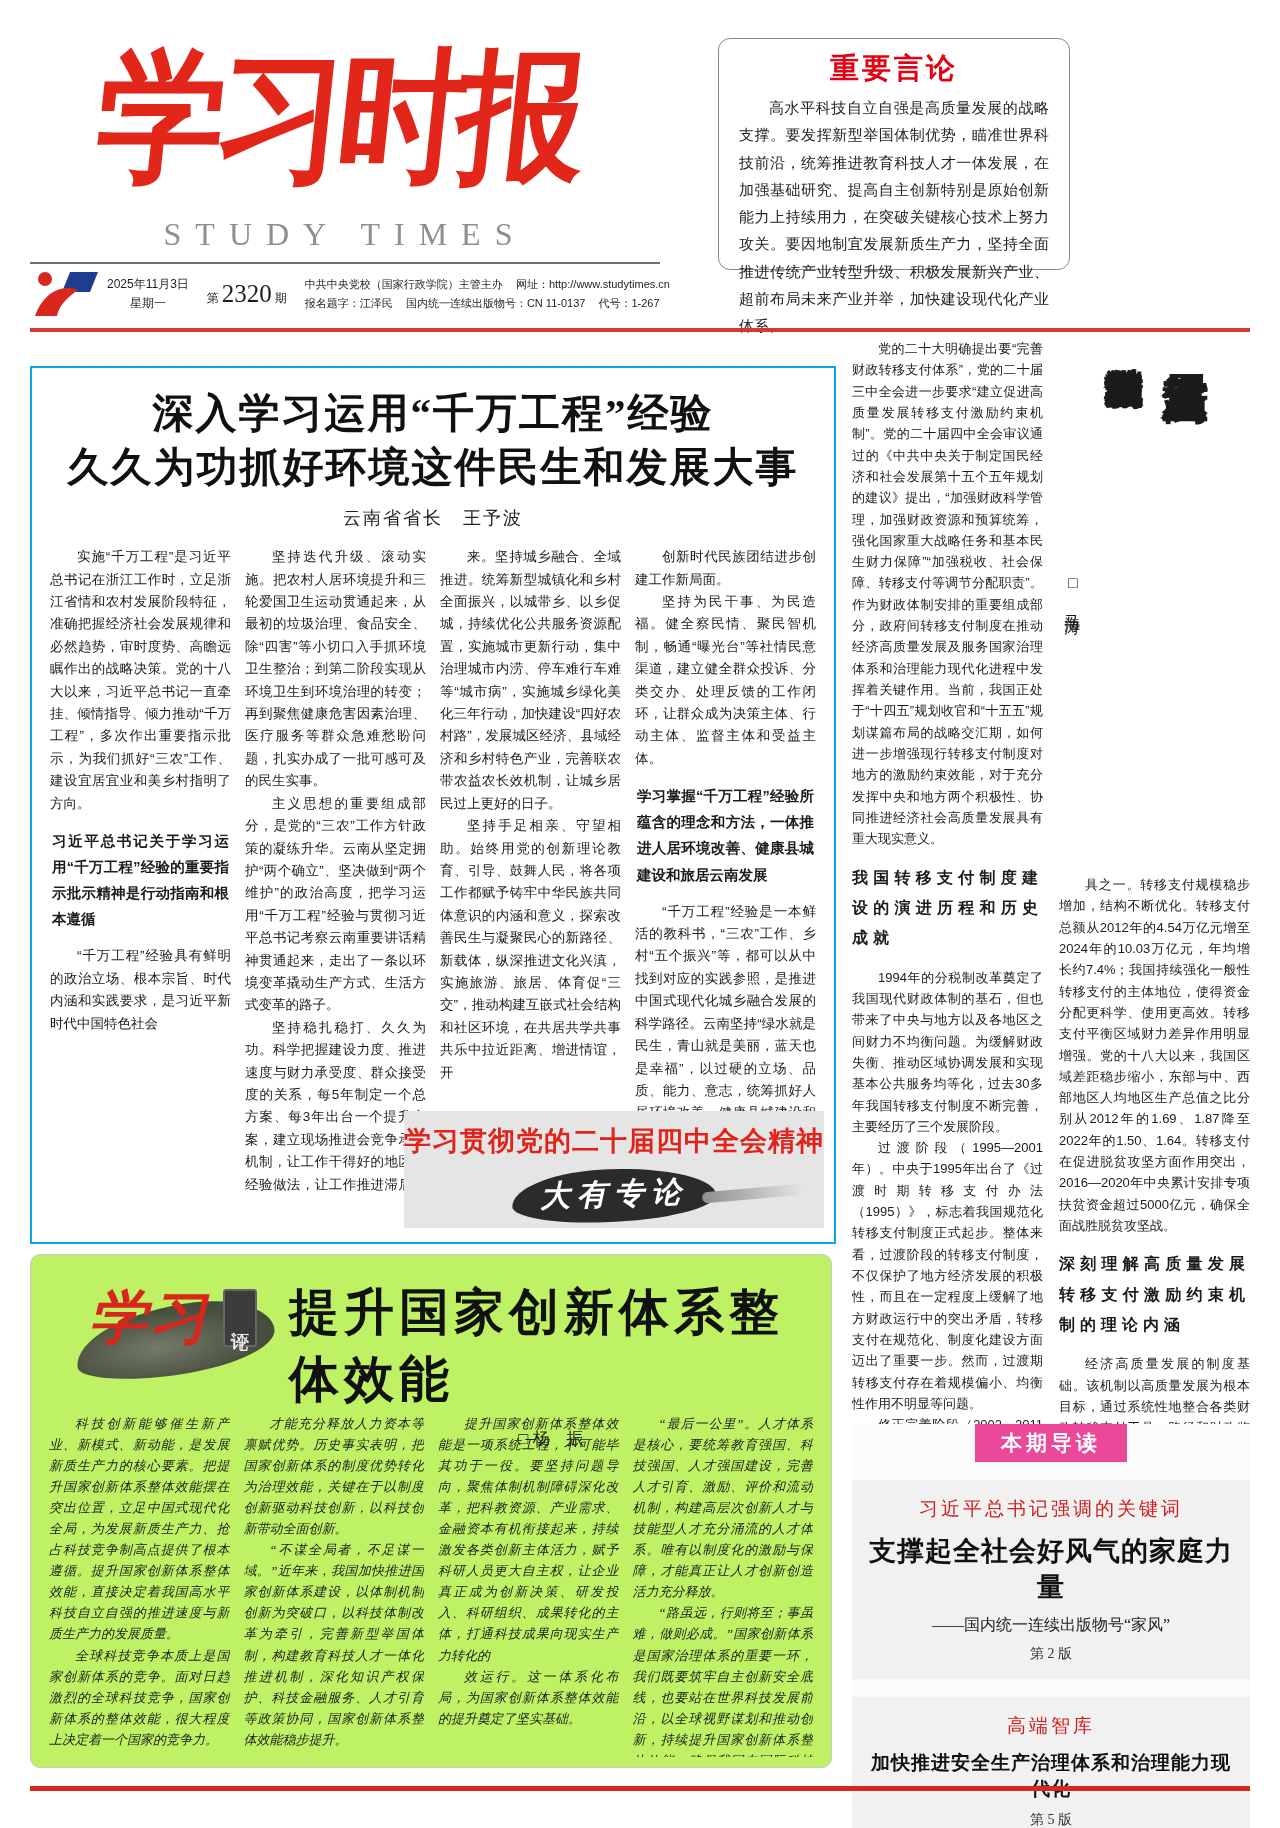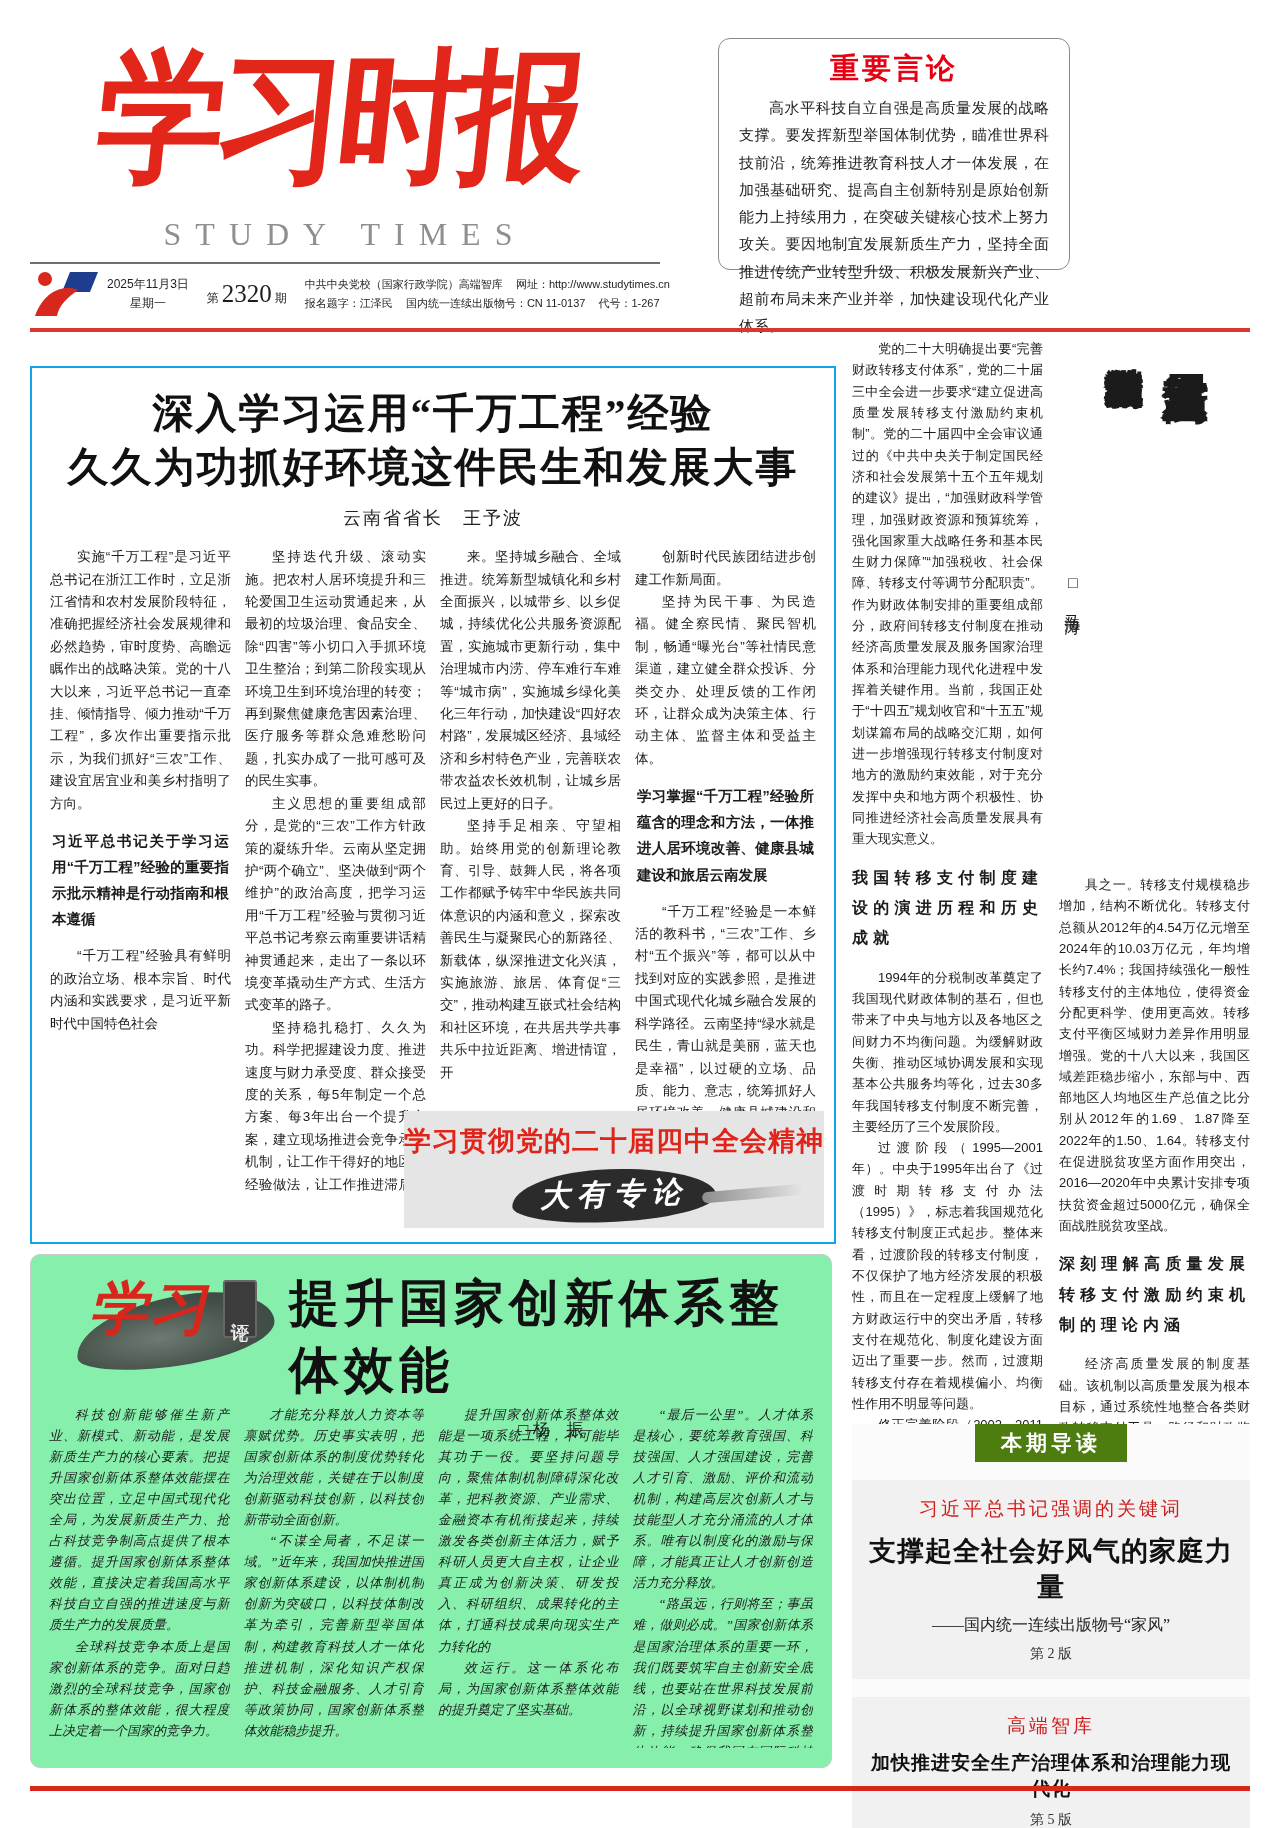--- a/index.html
+++ b/index.html
@@ -65,21 +65,21 @@
   .t-col p{margin:0;text-indent:2em;}
   .t-sub{font-family:"Liberation Serif",serif;font-weight:bold;font-size:16px;letter-spacing:5px;
          line-height:1.9;margin:13px 0;text-indent:0;}
   .v-title{writing-mode:vertical-rl;height:522px;margin-bottom:14px;}
   .v-t1{font-family:"Liberation Serif",serif;font-weight:bold;font-size:46px;line-height:1.12;margin:0;}
   .v-t2{font-family:"Liberation Serif",serif;font-weight:bold;font-size:39px;line-height:1.15;margin:0;margin-right:14px;}
   .v-byline{font-size:16px;letter-spacing:3px;margin-right:16px;padding-top:236px;}
 
   
   .review{position:absolute;left:30px;top:1254px;width:802px;height:514px;border:1px solid #c9c9c9;
-          border-radius:10px;box-sizing:border-box;padding:15px 18px 0;background:#86efac;}
+          border-radius:10px;box-sizing:border-box;padding:24px 18px 0;background:#bef264;}
   .r-head{position:relative;height:120px;}
   .r-logo{position:absolute;left:26px;top:4px;width:214px;height:104px;}
   .r-logo-brush{position:absolute;left:0;top:22px;width:200px;height:70px;
                 background:radial-gradient(ellipse at 42% 58%, #6a6a6a, #3a3a3a 60%, #2d2d2d);
                 border-radius:62% 38% 55% 45% / 72% 52% 48% 28%;transform:rotate(-7deg);opacity:.88;}
   .r-logo-text{position:absolute;left:14px;top:-4px;color:#d9261c;font-family:"Liberation Serif",serif;
                font-weight:bold;font-style:italic;font-size:58px;letter-spacing:2px;}
   .r-logo-seal{position:absolute;right:32px;top:6px;width:30px;height:54px;background:#3c3c3c;color:#f0f0f0;
                writing-mode:vertical-rl;font-size:19px;letter-spacing:2px;display:flex;align-items:center;
                justify-content:center;border:2px solid #666;border-radius:3px;}
@@ -87,21 +87,21 @@
   .r-title{font-family:"Liberation Serif",serif;font-weight:bold;font-size:50px;
            letter-spacing:5px;color:#111;}
   .r-byline{text-align:center;font-family:"Liberation Serif",serif;font-size:17px;margin-top:14px;}
   .r-cols{display:flex;gap:14px;height:344px;overflow:hidden;margin-top:14px;}
   .r-col{flex:1;font-family:"Liberation Serif",serif;font-size:13px;line-height:1.62;
          text-align:justify;overflow:hidden;font-style:italic;}
   .r-col p{margin:0;text-indent:2em;}
 
   
   .digest{position:absolute;left:852px;top:1424px;width:398px;height:346px;background:#fbfbfb;}
-  .d-badge{width:152px;margin:0 auto;background:#4d7c0f;color:#fff;font-weight:bold;font-size:21px;
+  .d-badge{width:152px;margin:0 auto;background:#ec4899;color:#fff;font-weight:bold;font-size:21px;
            text-align:center;padding:5px 0;letter-spacing:4px;font-family:Liberation Serif, serif;}
   .d-item{background:#f1f1f1;margin-top:18px;padding:16px 12px;text-align:center;}
   .d-kicker{color:#cf1d1d;font-family:"Liberation Serif",serif;font-size:19px;letter-spacing:3px;}
   .d-h{font-family:"Liberation Serif",serif;font-weight:bold;color:#111;margin-top:11px;letter-spacing:1px;}
   .d-h.big{font-size:27px;}
   .d-h.mid{font-size:19px;}
   .d-sub{font-family:"Liberation Serif",serif;font-size:16px;margin-top:10px;color:#222;}
   .d-page{font-family:"Liberation Serif",serif;font-size:14px;margin-top:9px;color:#333;}
 </style>
 </head>
@@ -127,21 +127,21 @@
     </div>
     <div class="ib-div"></div>
     <div class="ib-issue">
       <span>第</span>
       <b>2320</b>
       <span>期</span>
     </div>
     <div class="ib-div"></div>
     <div class="ib-block">
       <div>
-        <span>中共中央党校（国家行政学院）高端智库</span>
+        <span>中共中央党校（国家行政学院）主管主办</span>
         <span>网址：http://www.studytimes.cn</span>
       </div>
       <div>
         <span>报名题字：江泽民</span>
         <span>国内统一连续出版物号：CN 11-0137</span>
         <span>代号：1-267</span>
       </div>
     </div>
   </div>
 

